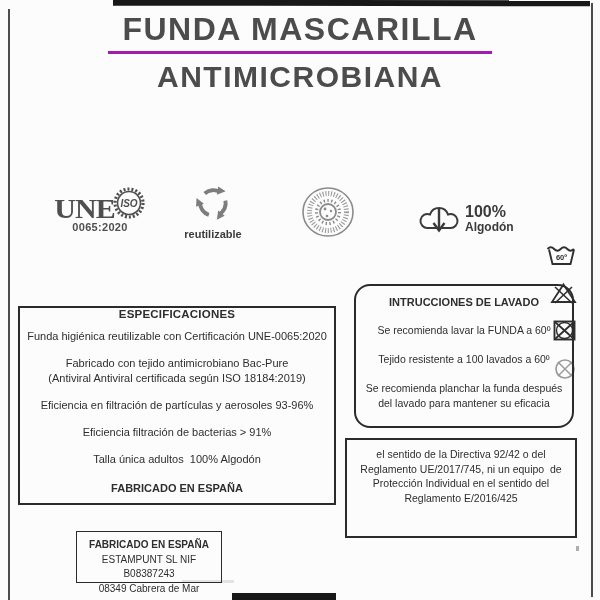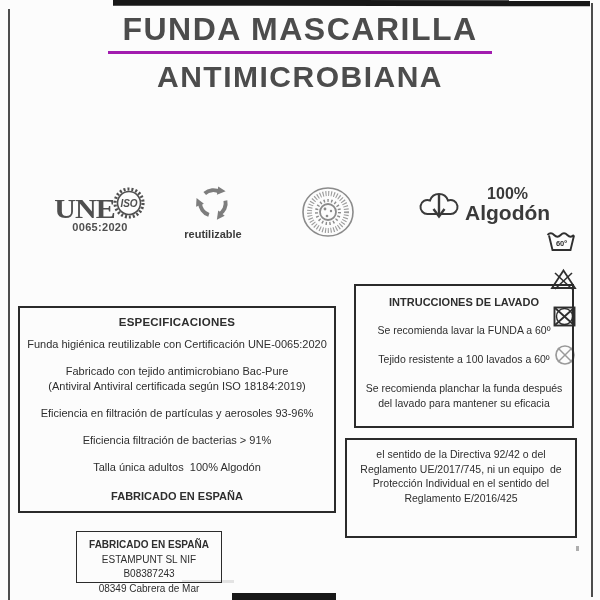--- a/index.html
+++ b/index.html
@@ -25,39 +25,39 @@
   .une-row{display:flex; align-items:flex-end; justify-content:center;}
   .une-text{font-family:"Liberation Serif", serif; font-weight:bold; font-size:30px; letter-spacing:-1px; transform:scaleY(.92); line-height:1;}
   .une-iso{margin-left:-3px; margin-top:-4px;}
   .une-code{font-size:11px; font-weight:bold; margin-top:-3px; letter-spacing:.3px;}
 
   .recycle{left:181px; top:183px; width:64px; text-align:center;}
   .recycle-label{font-size:11px; font-weight:bold; color:#3c3c3c; margin-top:1px;}
 
   .seal{left:300px; top:185px;}
 
-  .cotton{left:417px; top:185px; width:160px;text-align:center;}
+  .cotton{left:417px; top:199px; width:160px;}
   .cotton-top{display:flex; align-items:center;}
   .cotton-txt{margin-left:4px; color:#3a3a3a; line-height:1.05;}
   .cotton-pct{font-size:16px; font-weight:bold;}
-  .cotton-name{font-size:21px; font-weight:bold;}
+  .cotton-name{font-size:12px; font-weight:bold;}
   .care-row{display:flex; align-items:flex-end; gap:11px; margin-top:4px; margin-left:2px;flex-direction:column;}
 
   
   .box{position:absolute; border:2px solid #2b2b2b; text-align:center; color:#2e2e2e; background:transparent;}
   .box-title{font-weight:bold;}
   .pre{white-space:pre-wrap;}
 
-  .specs{left:18px; top:306px; width:314px; height:195px; font-size:11px; padding-top:8px;}
+  .specs{left:18px; top:306px; width:314px; height:195px; font-size:11px; }
   .specs .box-title{font-size:11.5px; letter-spacing:.2px;}
   .specs .para{margin-top:13px; line-height:1.3;}
   .specs .para.first{margin-top:9px;}
   .specs .made{font-weight:bold; margin-top:14px;}
 
-  .wash{left:354px; top:284px; width:216px; height:130px; font-size:10.5px; padding-top:10px;}
+  .wash{left:354px; top:284px; width:216px; height:130px; font-size:10.5px; padding-top:10px;border-radius:16px;}
   .wash .box-title{font-size:11px;}
   .wash .para{margin-top:15px; line-height:1.35;}
 
   .warning{left:345px; top:438px; width:228px; height:89px; font-size:10.5px; padding-top:7px;}
   .warning .box-title{font-size:11px;}
   .warning .wline{line-height:1.4;}
   .warning .wline.firstw{margin-top:2px;}
 
   .mfr{left:76px; top:531px; width:144px; height:44px; font-size:10px; border-width:1.5px; padding-top:6px;}
   .mfr .mline{line-height:1.45;}

